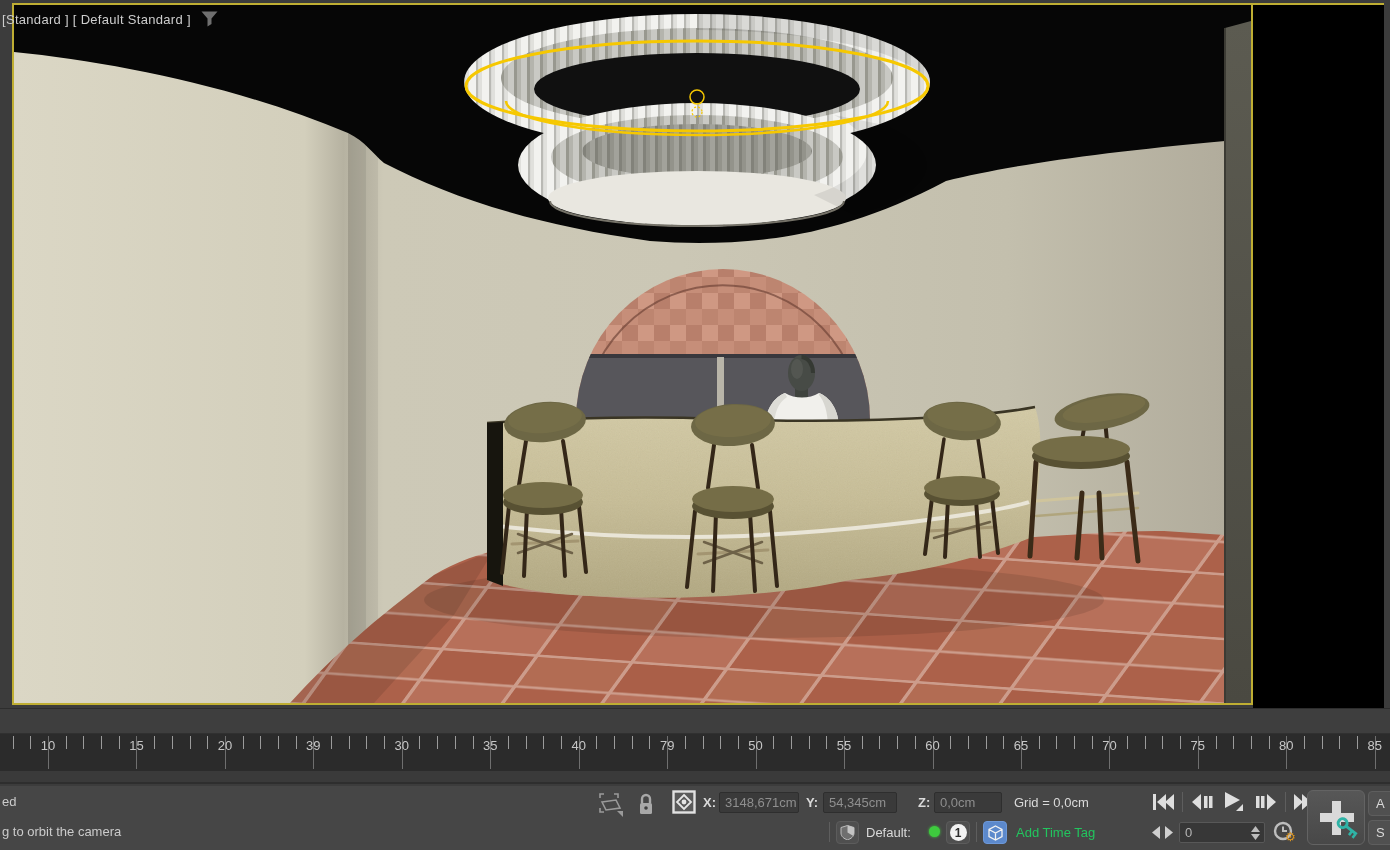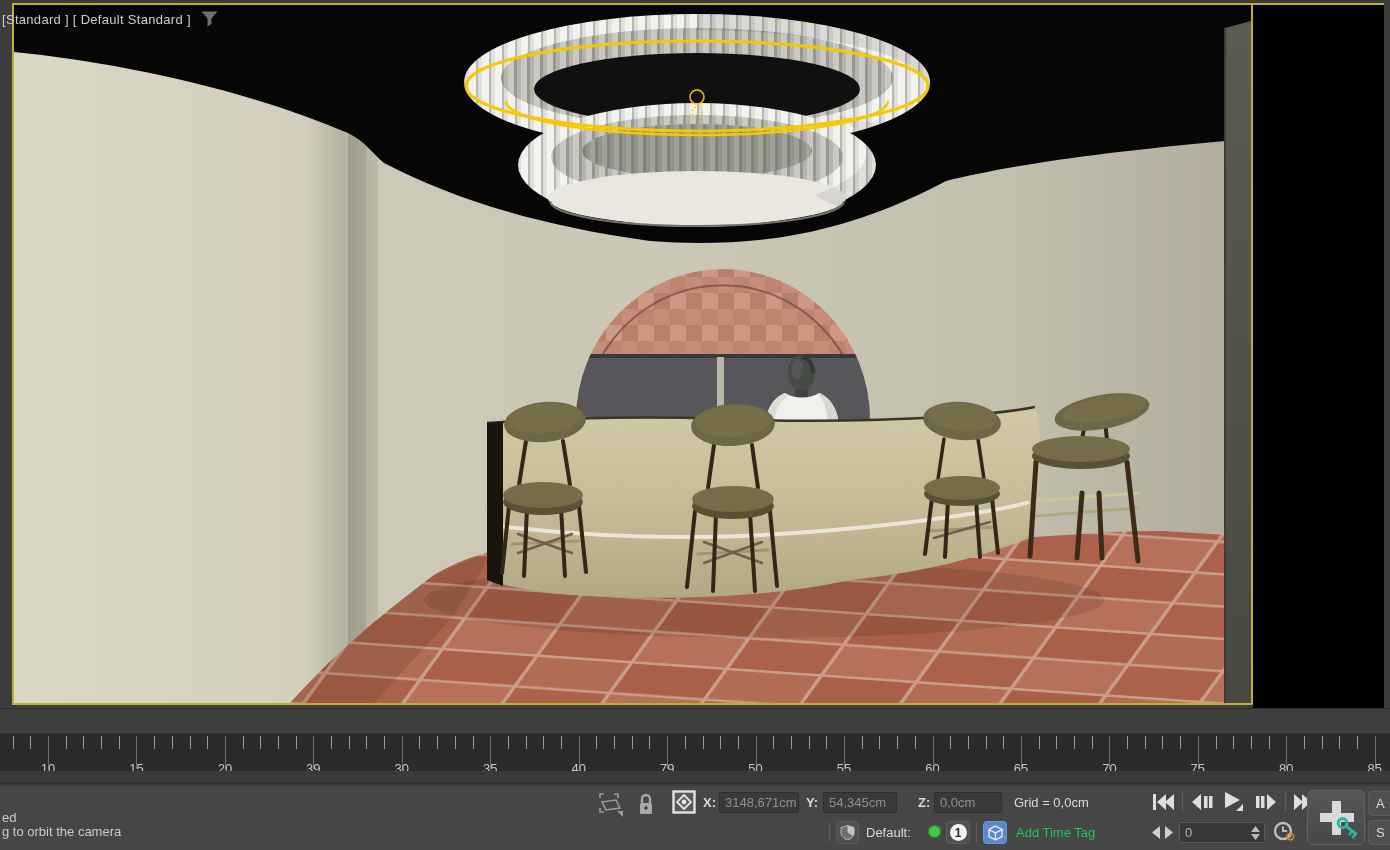--- a/index.html
+++ b/index.html
@@ -8,26 +8,26 @@
   
   #vp-frame{left:12px;top:3px;width:1237px;height:698px;border:2px solid #bfae33;background:#000;overflow:hidden;}
   #vp-right-black{left:1253px;top:3px;width:131px;height:705px;background:#000;border-top:2px solid #bfae33;box-sizing:border-box;}
   #vp-right-sliver{left:1384px;top:0;width:6px;height:708px;background:#3c3c3c;}
   #vp-label{left:2px;top:11px;color:#cdcdcd;font-size:13px;letter-spacing:.3px;white-space:nowrap;z-index:30;display:flex;align-items:center;gap:10px;}
   
   #trackbar{left:0;top:708px;width:1390px;height:26px;background:#3e3e3e;border-top:1px solid #2d2d2d;border-bottom:1px solid #303030;box-sizing:border-box;}
   #ruler{left:0;top:734px;width:1390px;height:37px;background:#2b2b2b;overflow:hidden;}
   #ruler .tick{position:absolute;top:2px;width:1px;height:13px;background:#9b9b9b;}
   #ruler .tline{position:absolute;top:2px;width:1px;height:33px;background:#6f6f6f;}
-  #ruler .tlabel{position:absolute;top:27px;width:40px;margin-left:-20px;text-align:center;color:#c6c6c6;font-size:13px;}
+  #ruler .tlabel{position:absolute;top:4px;width:40px;margin-left:-20px;text-align:center;color:#c6c6c6;font-size:13px;}
   #ruler-sub{left:0;top:771px;width:1390px;height:13px;background:#3a3a3a;border-bottom:2px solid #2e2e2e;box-sizing:border-box;}
   
   #statusbar{left:0;top:786px;width:1390px;height:64px;background:#464646;}
   .stext{color:#cbcbcb;font-size:13px;white-space:nowrap;}
-  .row1{top:24px;} .row2{top:38px;}
+  .row1{top:8px;} .row2{top:38px;}
   .coord-label{color:#dadada;font-size:13px;font-weight:bold;}
   .coord-field{background:#3a3a3a;border:1px solid #2e2e2e;border-radius:2px;color:#8f8f8f;
     font-size:13px;padding:1px 5px;height:17px;line-height:17px;box-sizing:content-box;}
   .vsep{width:1px;height:20px;background:#5e5e5e;}
   .sq-btn{background:#4f4f4f;border:1px solid #5c5c5c;border-radius:4px;display:flex;align-items:center;justify-content:center;box-sizing:border-box;}
   .transport{display:flex;align-items:center;gap:6px;}
   .tbtn{width:26px;height:20px;display:flex;align-items:center;justify-content:center;cursor:default;}
   #bigkey{left:1307px;top:790px;width:58px;height:55px;border-radius:6px;background:linear-gradient(#575757,#484848);
     border:1px solid #636363;box-sizing:border-box;}
   #bigkey .ph{position:absolute;left:12px;top:22px;width:34px;height:9px;background:#d9d9d9;}

